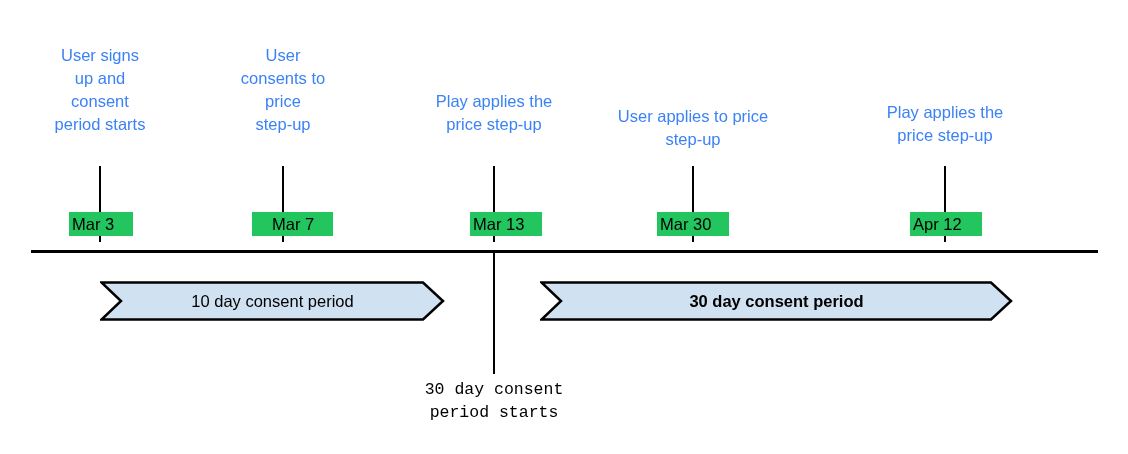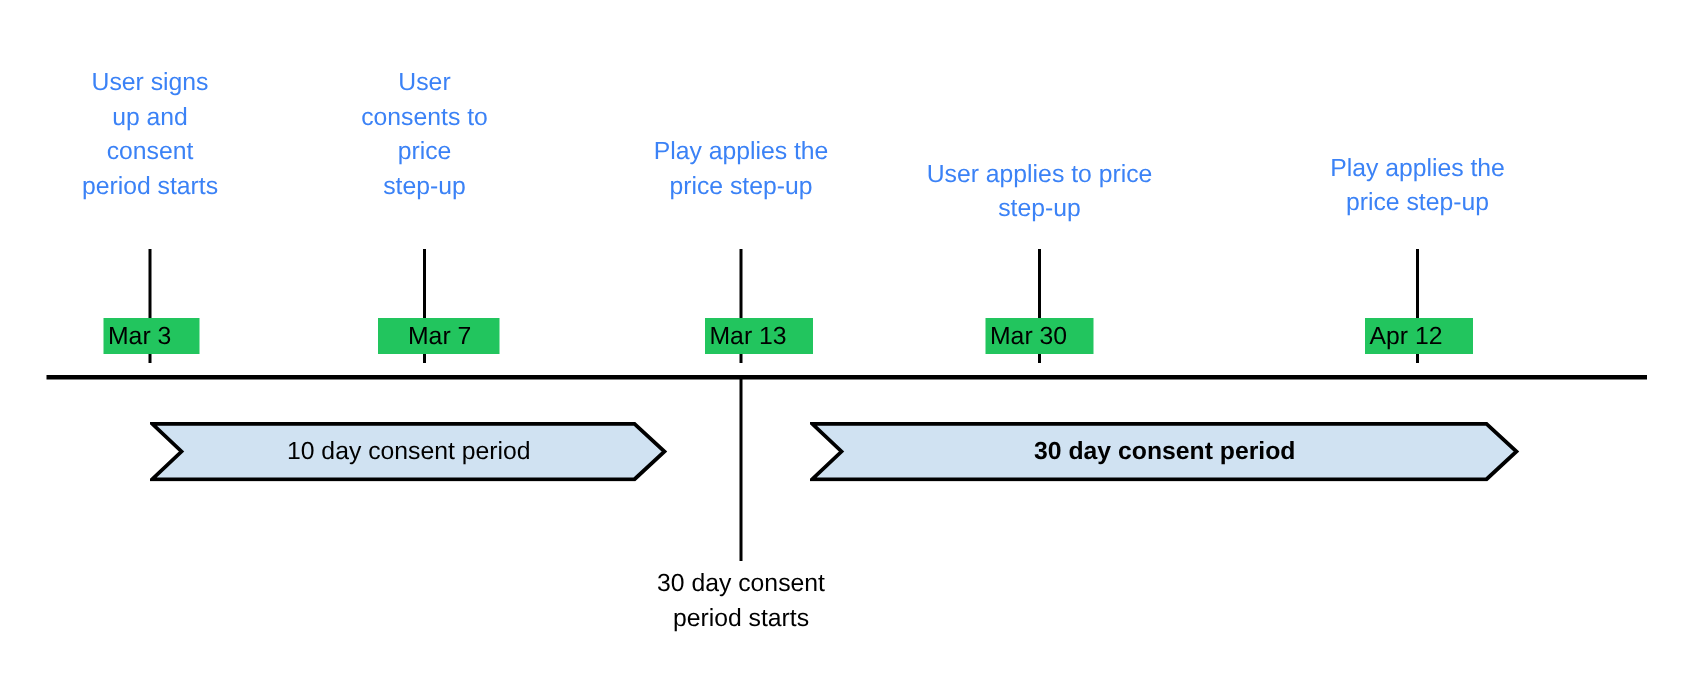--- a/index.html
+++ b/index.html
@@ -59,20 +59,21 @@
   }
 
   
   .bottom-caption {
     position: absolute;
     text-align: center;
     font-size: 16.5px;
     line-height: 23px;
     color: #000000;
     white-space: pre-line;
+    font-family: Liberation Mono, monospace;
   }
 
   
   .banner {
     position: absolute;
     top: 281px;
     height: 40px;
   }
   .banner svg { display: block; }
   .banner-text {

